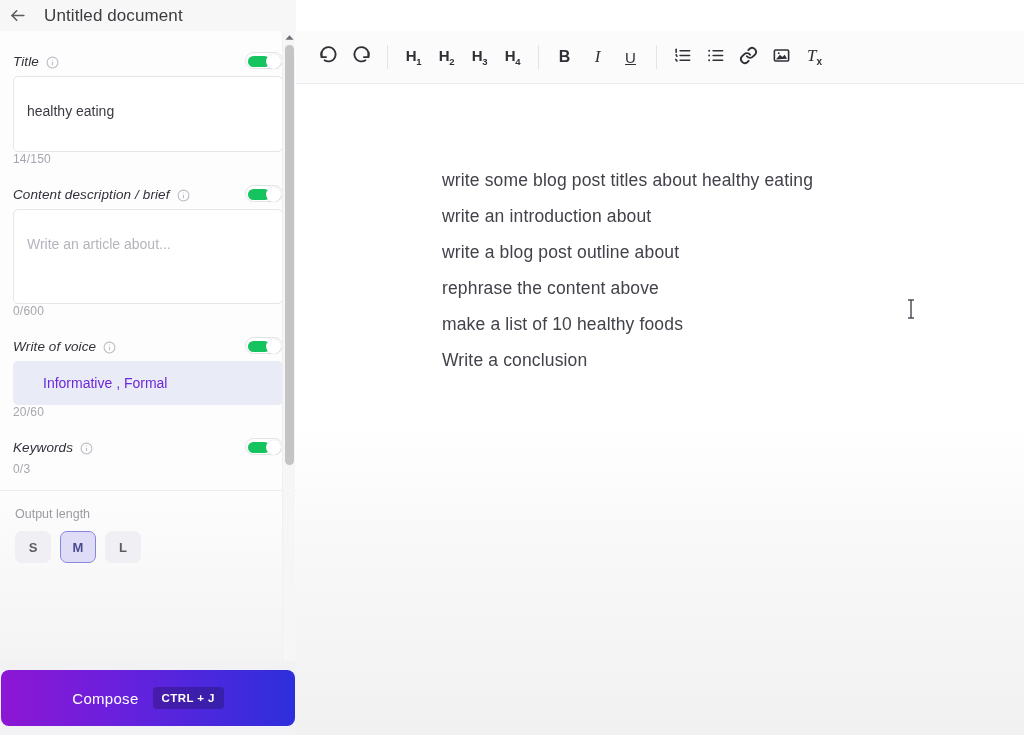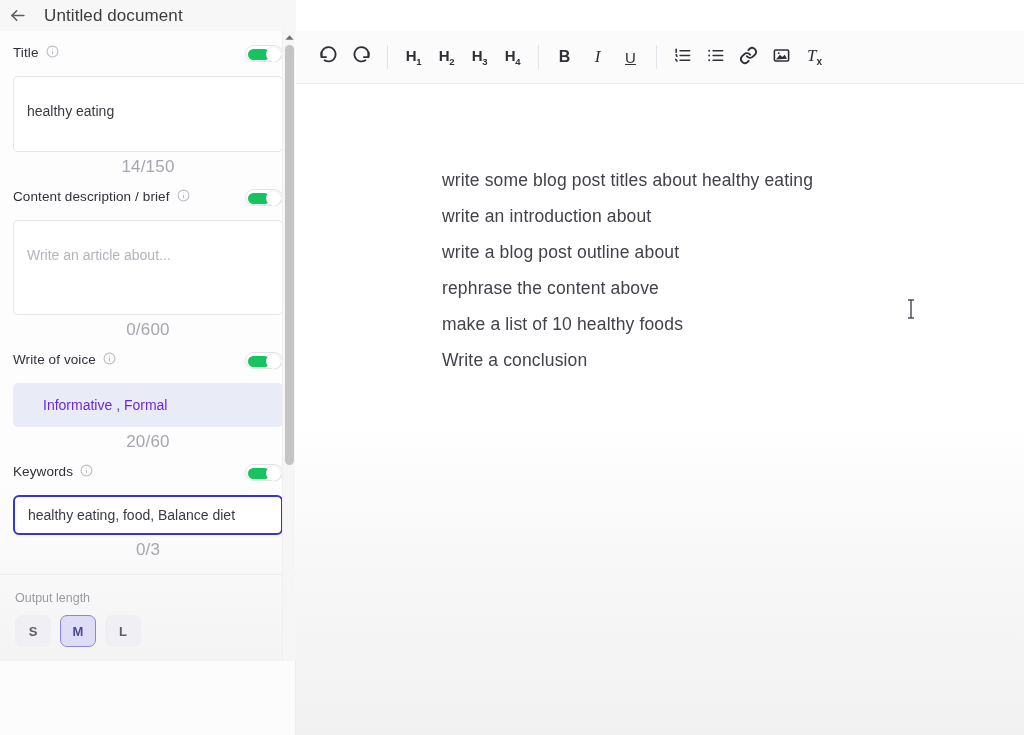--- a/index.html
+++ b/index.html
@@ -58,22 +58,23 @@
     border-right: 1px solid #ececec;
   }
   #left-scroll {
     position: absolute; left: 0; top: 0; width: 296px; height: 630px;
     overflow: hidden;
     padding: 14px 13px 0 13px;
     background: linear-gradient(to bottom, #fdfdfd 0%, #fdfdfd 72%, #f4f4f5 100%);
   }
   .field-block { margin-bottom: 4px; }
   .field-head {
-    display: flex; align-items: flex-start; height: 24px;
+    display: flex; align-items: flex-end; height: 24px;
     margin-bottom: 7px;
+    font-style: italic;
   }
   .field-label {
     font-size: 13.5px; color: #30303a; letter-spacing: .1px;
   }
   .info-icon {
     margin-left: 7px; width: 13px; height: 13px; cursor: pointer;
     display: inline-flex;
   }
   .toggle {
     margin-left: auto; width: 38px; height: 17px;
@@ -102,22 +103,22 @@
   #brief-input { height: 95px; }
   #tone-input {
     background: #e9ecf7; border: 1px solid #e9ecf7; height: 44px;
     padding: 0 29px; color: #6d28d9;
   }
   #keywords-input {
     border: 2px solid #3633d8; height: 40px; padding: 0 13px;
     color: #3a3a42; border-radius: 6px;
   }
   .counter {
-    text-align: center; font-size: 17px; color: #a6a6af;
-    margin-top: 5px; margin-bottom: 12px; letter-spacing: .2px;
+    text-align: left; font-size: 12px; color: #a6a6af;
+    margin-bottom: 12px; letter-spacing: .2px;
   }
   .section-sep {
     border-top: 1px solid #ededf0; margin: 14px -13px 0 -13px;
   }
   #output-length-label {
     font-size: 12.5px; color: #9b9ba3; margin: 16px 0 10px 2px;
   }
   #length-options { display: flex; gap: 9px; padding-left: 2px; }
   .len-btn {
     width: 36px; height: 32px; border-radius: 7px;
@@ -303,21 +304,20 @@
               <circle cx="12" cy="12" r="10"></circle>
               <line x1="12" y1="11" x2="12" y2="17"></line>
               <circle cx="12" cy="7.5" r="1" fill="#bcbcc4" stroke="none"></circle>
             </svg>
           </span>
           <span class="toggle">
             <span class="bar"></span>
             <span class="knob"></span>
           </span>
         </div>
-        <input class="text-input" id="keywords-input" value="healthy eating, food, Balance diet" style="">
         <div class="counter">0/3</div>
       </div>
 
       <div class="section-sep"></div>
 
       <div id="output-length-label">Output length</div>
       <div id="length-options">
         <div class="len-btn">S</div>
         <div class="len-btn selected">M</div>
         <div class="len-btn">L</div>
@@ -326,20 +326,26 @@
 
     <div id="lp-scrollbar">
       <div id="lp-scroll-up">
         <svg width="9" height="7" viewBox="0 0 10 7">
           <polygon points="5,1 9.5,6 0.5,6" fill="#6e6e76"></polygon>
         </svg>
       </div>
       <div id="lp-thumb"></div>
     </div>
 
+    <div id="compose-area">
+      <div id="compose-button">
+        <span id="compose-label">Compose</span>
+        <span id="compose-kbd">CTRL + J</span>
+      </div>
+    </div>
   </div>
 
   <div id="editor-pane">
 
     <div id="toolbar">
       <div class="tb-btn">
         <span>
           <svg width="19" height="19" viewBox="0 0 24 24" fill="none" stroke="#2f3036" stroke-width="2.2" stroke-linecap="round" stroke-linejoin="round">
             <polyline points="3 8 3 14 9 14"></polyline>
             <path d="M3.5 13.5A9 9 0 1 1 7 18"></path>

